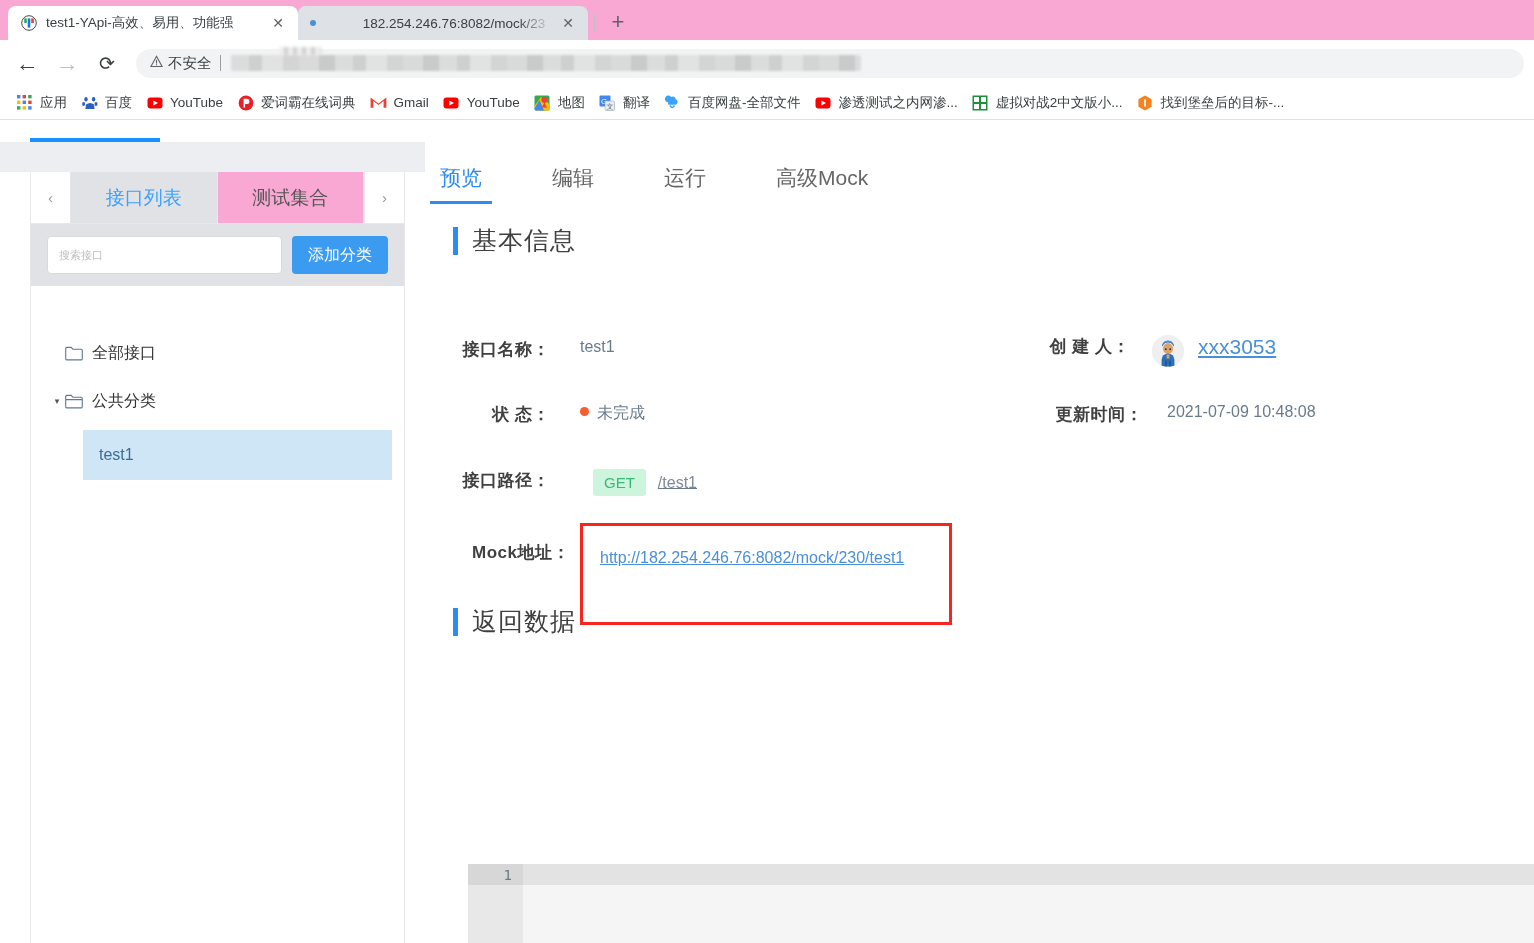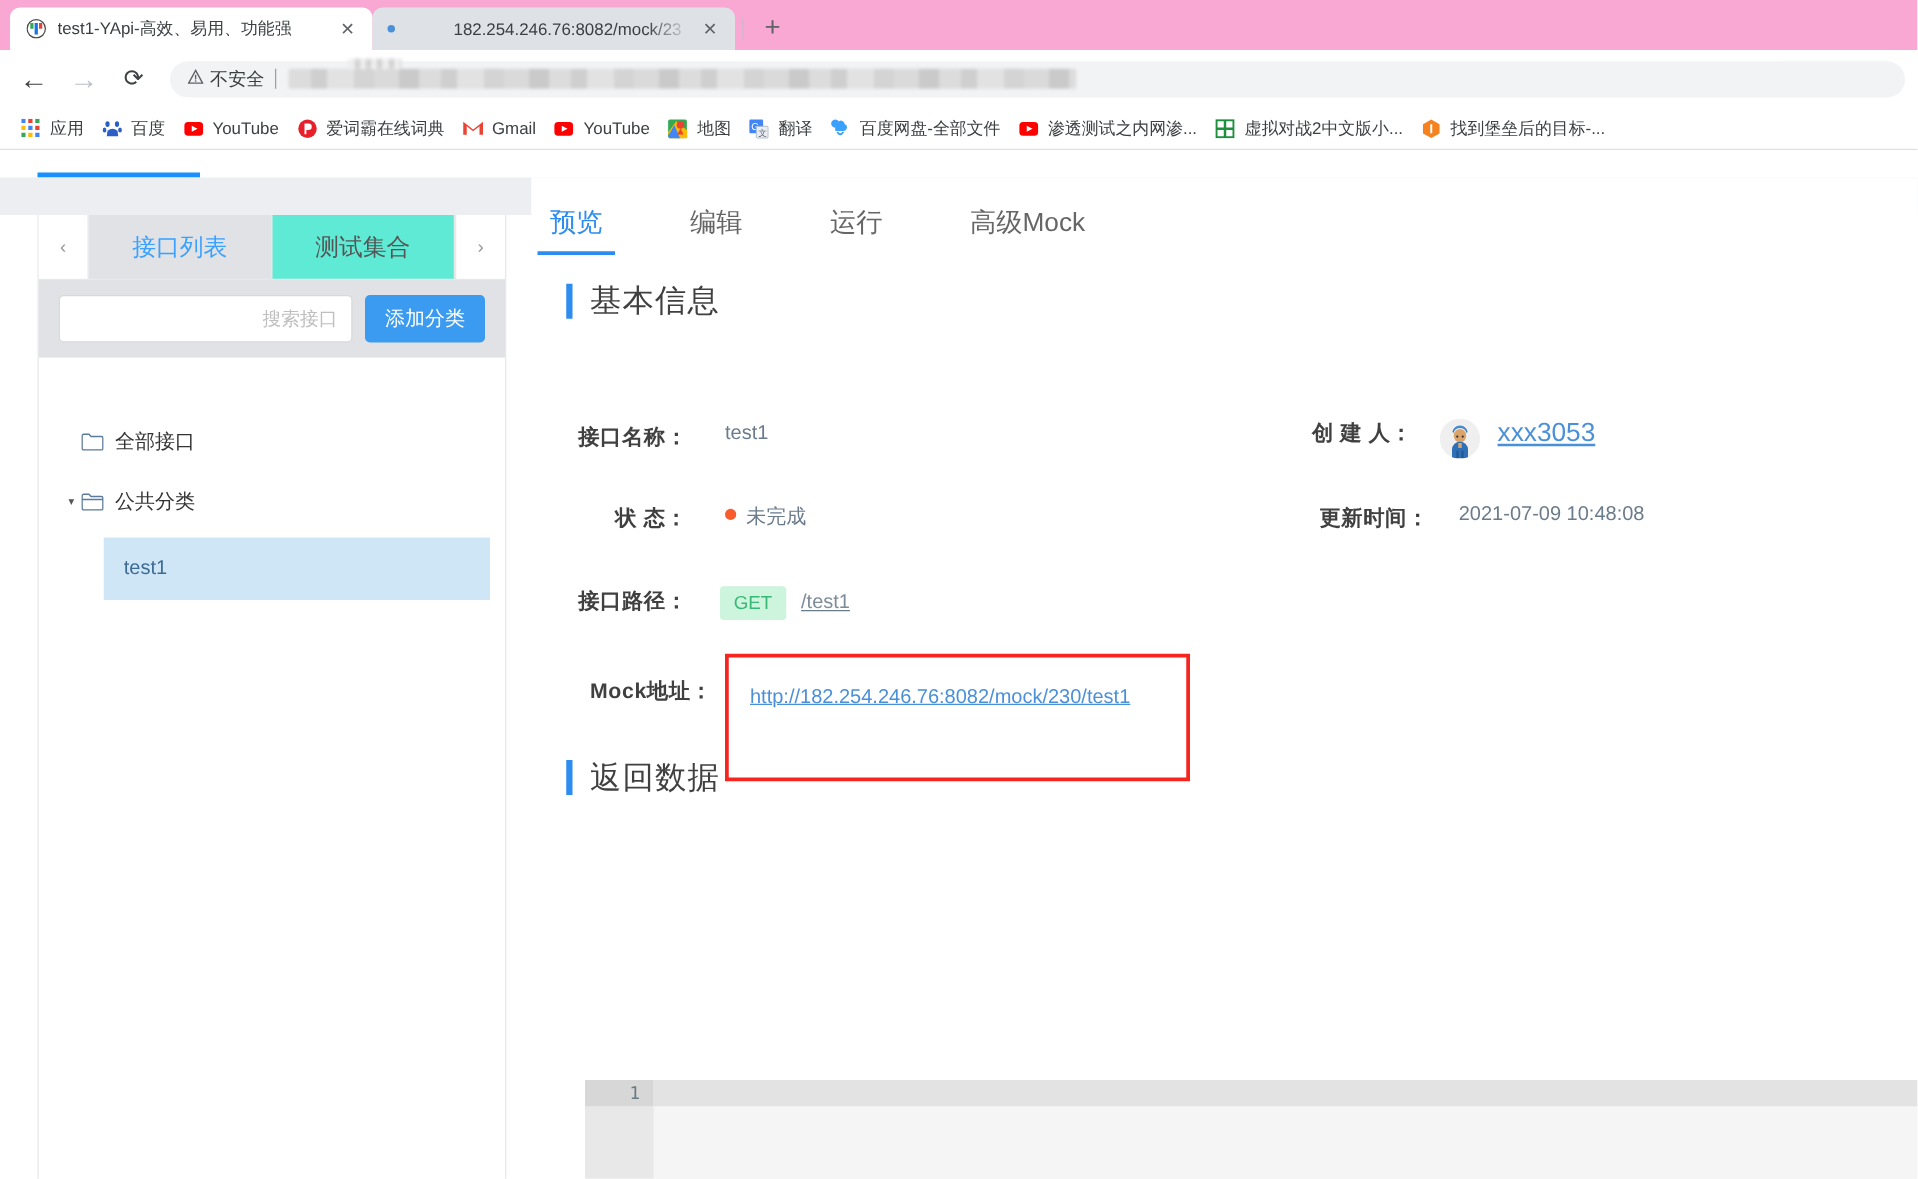--- a/index.html
+++ b/index.html
@@ -127,33 +127,33 @@
     border-bottom:1px solid #e8e8e8;
   }
   .side-arrow {
     width: 40px; display:flex;align-items:center;justify-content:center;
     background:#fff; color:#999; font-size:15px;
     border-right:1px solid #e8e8e8;
   }
   .side-arrow.right { border-right:none; border-left:1px solid #e8e8e8; }
   .side-tab {
     flex:1; display:flex;align-items:center;justify-content:center;
-    font-size:19px; color:#555; background:#5eead4;
+    font-size:19px; color:#555; background:#f9a8d4;
     border-right:1px solid #e8e8e8;
   }
   .side-tab.active { background:#e0e2e5; color:#3aa1ff; }
 
   .side-search {
     height: 62px; background:#e0e2e5; display:flex; align-items:center;
     padding: 0 16px; gap: 10px;
   }
   .search-input {
     flex:1; height: 38px; border:1px solid #d9d9d9; border-radius:4px;
-    background:#fff; padding: 0 11px; font-size:15px; color:#bfbfbf;
-    font-family: inherit; outline:none;text-align:right;
+    background:#fff; padding: 0 11px; font-size:11px; color:#bfbfbf;
+    font-family: inherit; outline:none;
   }
   .search-input::placeholder { color:#bfbfbf; }
   .add-btn {
     height: 38px; padding: 0 16px; background:#3a9bf0; color:#fff;
     border:none; border-radius:4px; font-size:16px; cursor:pointer;
     font-family: inherit;
   }
 
   .tree { padding-top: 10px; }
   .tree-row {
@@ -512,21 +512,21 @@
             <span class="val">test1</span>
           </div>
 
           <div class="row" style="left:0px; top:120px;">
             <span class="lbl">状    态：</span>
             <span class="val">
               <span class="status-dot"></span><span>未完成</span>
             </span>
           </div>
 
-          <div class="row" style="left:0px; top:186px;">
+          <div class="row" style="left:0px; top:186px;gap:17px;">
             <span class="lbl">接口路径：</span>
             <span class="val" style="margin-left:26px;text-decoration:underline;">
               <span class="get-badge">GET</span><span class="path-text">/test1</span>
             </span>
           </div>
 
           <div class="row" style="left:0px; top:258px;">
             <span class="lbl" style="width:145px;flex:0 0 145px;">Mock地址：</span>
             <span class="mock-box"></span>
             <a class="mock-link" href="#">http://182.254.246.76:8082/mock/230/test1</a>

